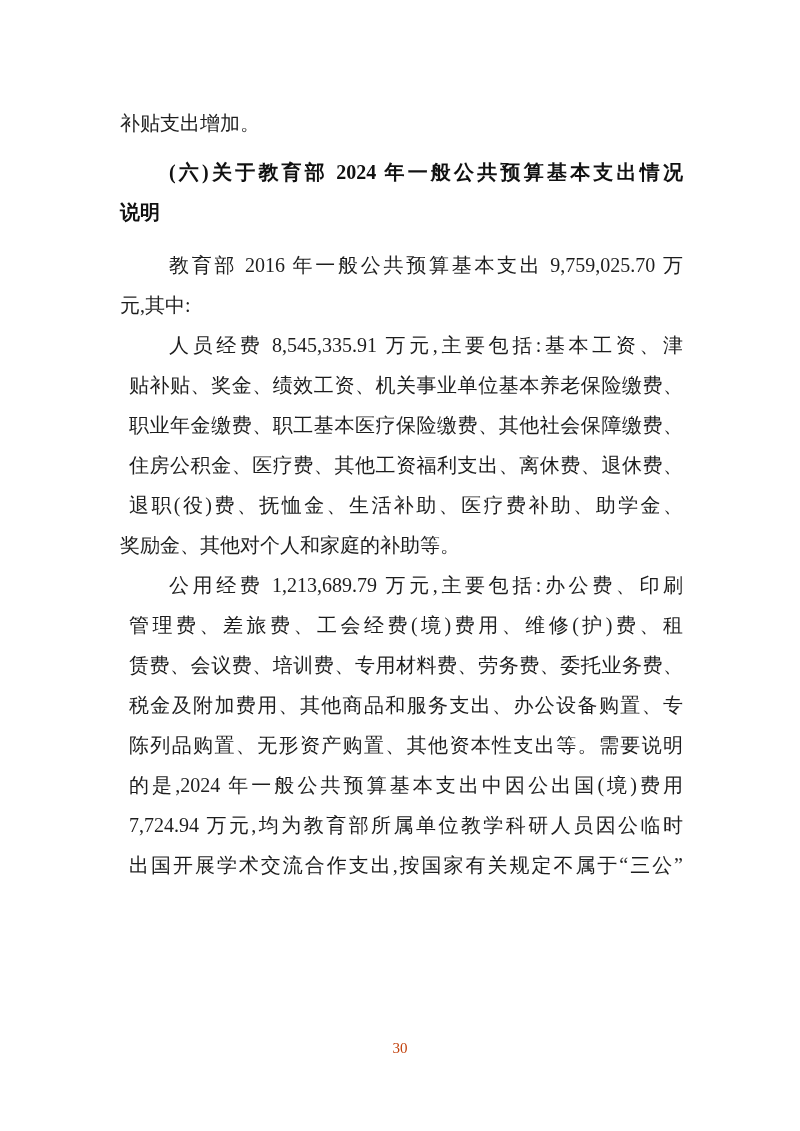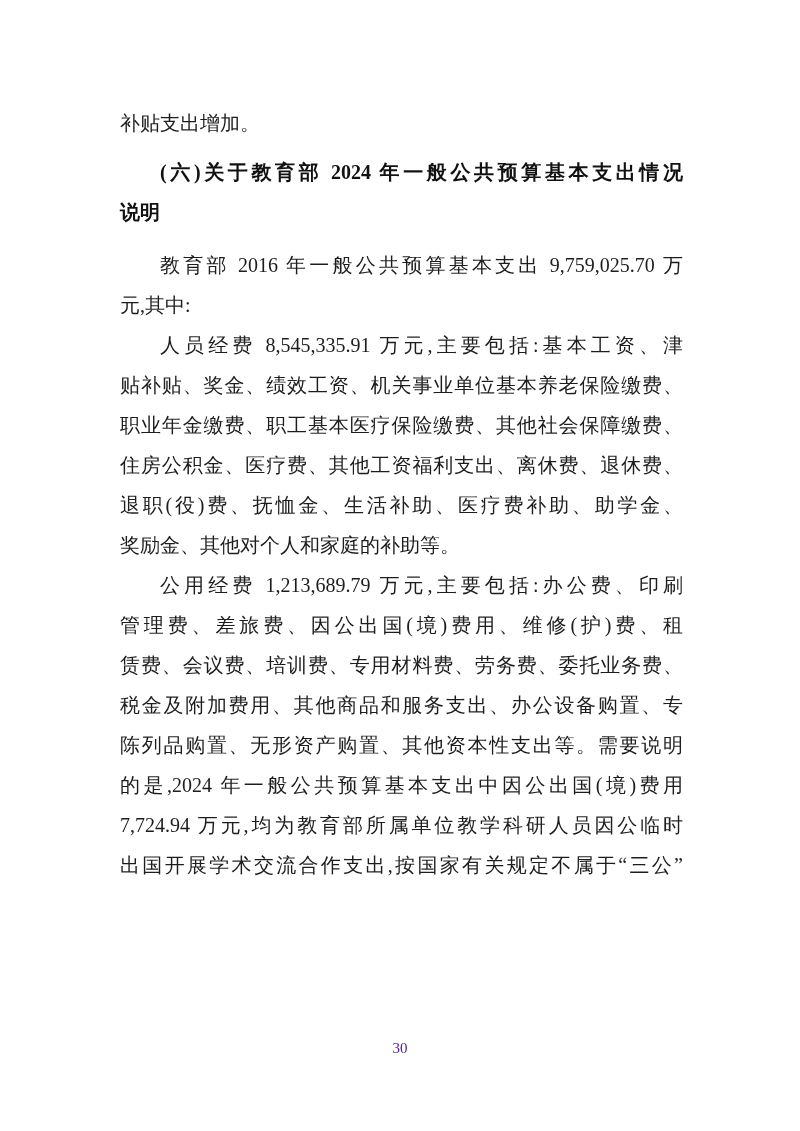--- a/index.html
+++ b/index.html
@@ -29,31 +29,31 @@
   .para.heading {
     font-weight: 700;
     color: #111111;
     margin: 9px 0 13px 0;
   }
   .line {
     text-align: justify;
     text-justify: inter-character;
     white-space: nowrap;
   }
-  .line.fill { text-align-last: justify; }
+  .line.fill { text-align-last: justify; margin-left: 9px; }
   .line.indent { text-indent: 2em; }
   .footer {
     position: absolute;
     left: 0;
     top: 1038px;
     width: 100%;
     text-align: center;
     font-size: 15px;
     line-height: 20px;
-    color: #4c1d95;
+    color: #c2410c;
   }
 </style>
 </head>
 <body style="background: rgb(255, 255, 255); color: rgb(29, 29, 29);">
 
 <div class="page">
   <div class="content">
       <div class="para body">
         <div class="line">补贴支出增加。</div>
       </div>
@@ -68,21 +68,21 @@
       <div class="para body">
         <div class="line fill indent">人员经费 8,545,335.91 万元,主要包括:基本工资、津</div>
         <div class="line fill">贴补贴、奖金、绩效工资、机关事业单位基本养老保险缴费、</div>
         <div class="line fill">职业年金缴费、职工基本医疗保险缴费、其他社会保障缴费、</div>
         <div class="line fill">住房公积金、医疗费、其他工资福利支出、离休费、退休费、</div>
         <div class="line fill">退职(役)费、抚恤金、生活补助、医疗费补助、助学金、</div>
         <div class="line">奖励金、其他对个人和家庭的补助等。</div>
       </div>
       <div class="para body">
         <div class="line fill indent">公用经费 1,213,689.79 万元,主要包括:办公费、印刷</div>
-        <div class="line fill">管理费、差旅费、因公出国(境)费用、维修(护)费、租</div>
+        <div class="line fill">管理费、差旅费、工会经费(境)费用、维修(护)费、租</div>
         <div class="line fill">赁费、会议费、培训费、专用材料费、劳务费、委托业务费、</div>
         <div class="line fill">税金及附加费用、其他商品和服务支出、办公设备购置、专</div>
         <div class="line fill">陈列品购置、无形资产购置、其他资本性支出等。需要说明</div>
         <div class="line fill">的是,2024 年一般公共预算基本支出中因公出国(境)费用</div>
         <div class="line fill">7,724.94 万元,均为教育部所属单位教学科研人员因公临时</div>
         <div class="line fill">出国开展学术交流合作支出,按国家有关规定不属于“三公”</div>
       </div>
     </div>
   <div class="footer">30</div>
 </div>

